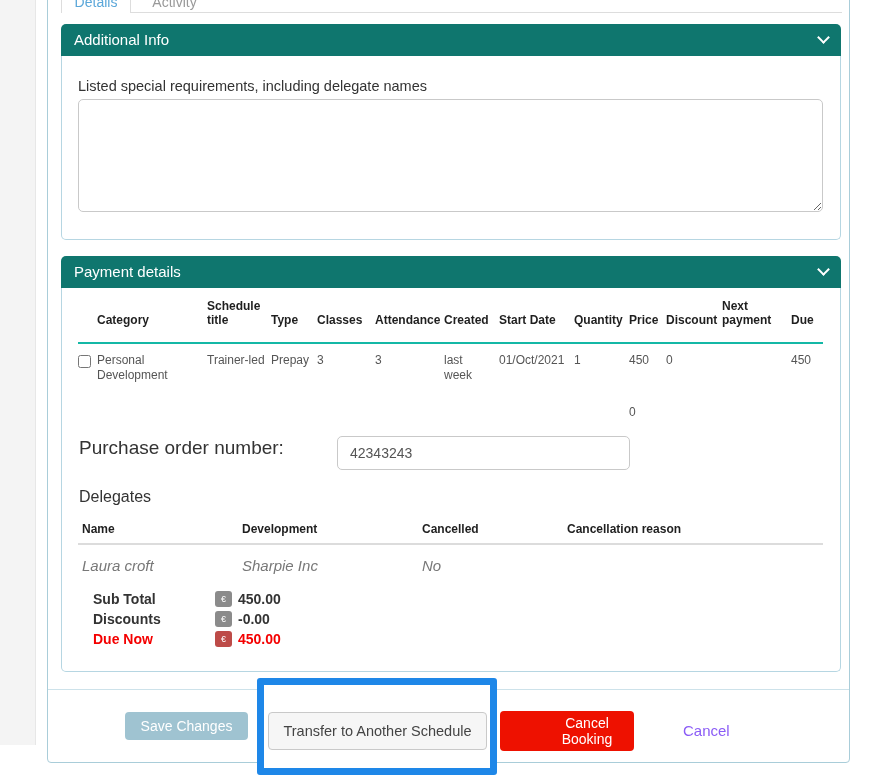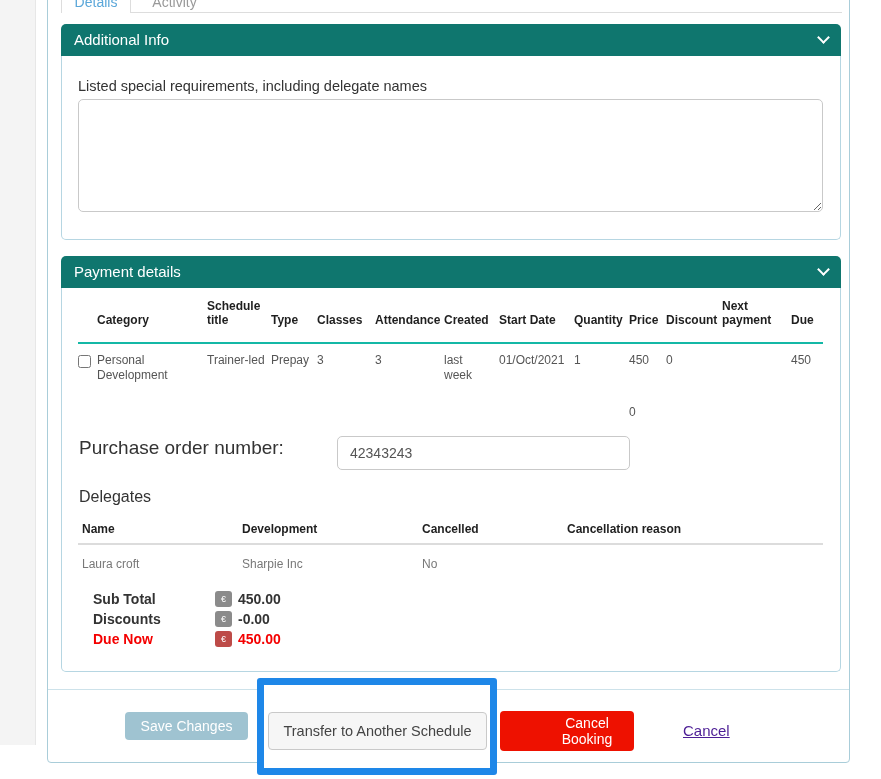--- a/index.html
+++ b/index.html
@@ -71,21 +71,21 @@
     border:1px solid #c9c9c9; border-radius:5px; padding:0 12px;
     font-family:"Liberation Sans", sans-serif; font-size:14px; color:#555; outline:none;
   }
 
   .delegates-heading { position:absolute; left:17px; top:200px; font-size:16px; color:#333; }
   .del-table { position:absolute; left:16px; top:228px; width:745px; border-collapse:collapse; table-layout:fixed; }
   .del-table th {
     font-size:12px; font-weight:bold; color:#1f1f1f; text-align:left;
     padding:6px 6px 7px 4px; border-bottom:2px solid #dcdcdc;
   }
-  .del-table td { font-size:12px; color:#787878; padding:12px 6px 4px 4px; }
+  .del-table td { font-size:15px; color:#787878; padding:12px 6px 4px 4px;font-style:italic; }
 
   .totals { position:absolute; left:31px; top:299px; }
   .tot-row { display:flex; align-items:flex-end; height:20px; }
   .tot-label { width:122px; font-size:14px; font-weight:bold; color:#333; }
   .badge {
     width:17px; height:16px; border-radius:3px; background:#8b8b8b;
     color:#fff; font-size:9px; line-height:16px; text-align:center; margin-right:6px;
   }
   .tot-value { font-size:14px; font-weight:bold; color:#333; }
   .tot-row.danger .tot-label, .tot-row.danger .tot-value { color:#f40000; }
@@ -94,21 +94,21 @@
   .footer-sep { position:absolute; left:0; top:698px; width:801px; height:1px; background:#cde2ea; }
 
   
   .btn { position:absolute; border:none; border-radius:4px; font-family:"Liberation Sans", sans-serif;
          font-size:14px; cursor:pointer; z-index:6; }
   .btn-save { left:125px; top:712px; width:123px; height:28px; background:#9fc3d1; color:#fff; }
   .btn-transfer { left:268px; top:712px; width:219px; height:38px; background:#f6f6f6;
                   border:1px solid #c9c9c9; color:#444; font-size:14.5px; }
   .btn-cancel-booking { left:500px; top:711px; width:134px; height:40px; background:#ee1100; color:#fff;padding-left:40px; }
   .link-cancel { position:absolute; left:683px; top:712px; height:38px; line-height:38px;
-                 font-size:15px; color:#4c1d95; cursor:pointer; z-index:6;text-decoration:underline; }
+                 font-size:15px; color:#8b5cf6; cursor:pointer; z-index:6; }
 
   .highlight-box {
     position:absolute; left:257px; top:678px; width:240px; height:97px;
     background:#fff; border:7px solid #1e87e8; border-radius:3px; z-index:4;
   }
 </style>
 </head>
 <body>
 
 <div class="backdrop-strip"></div>

